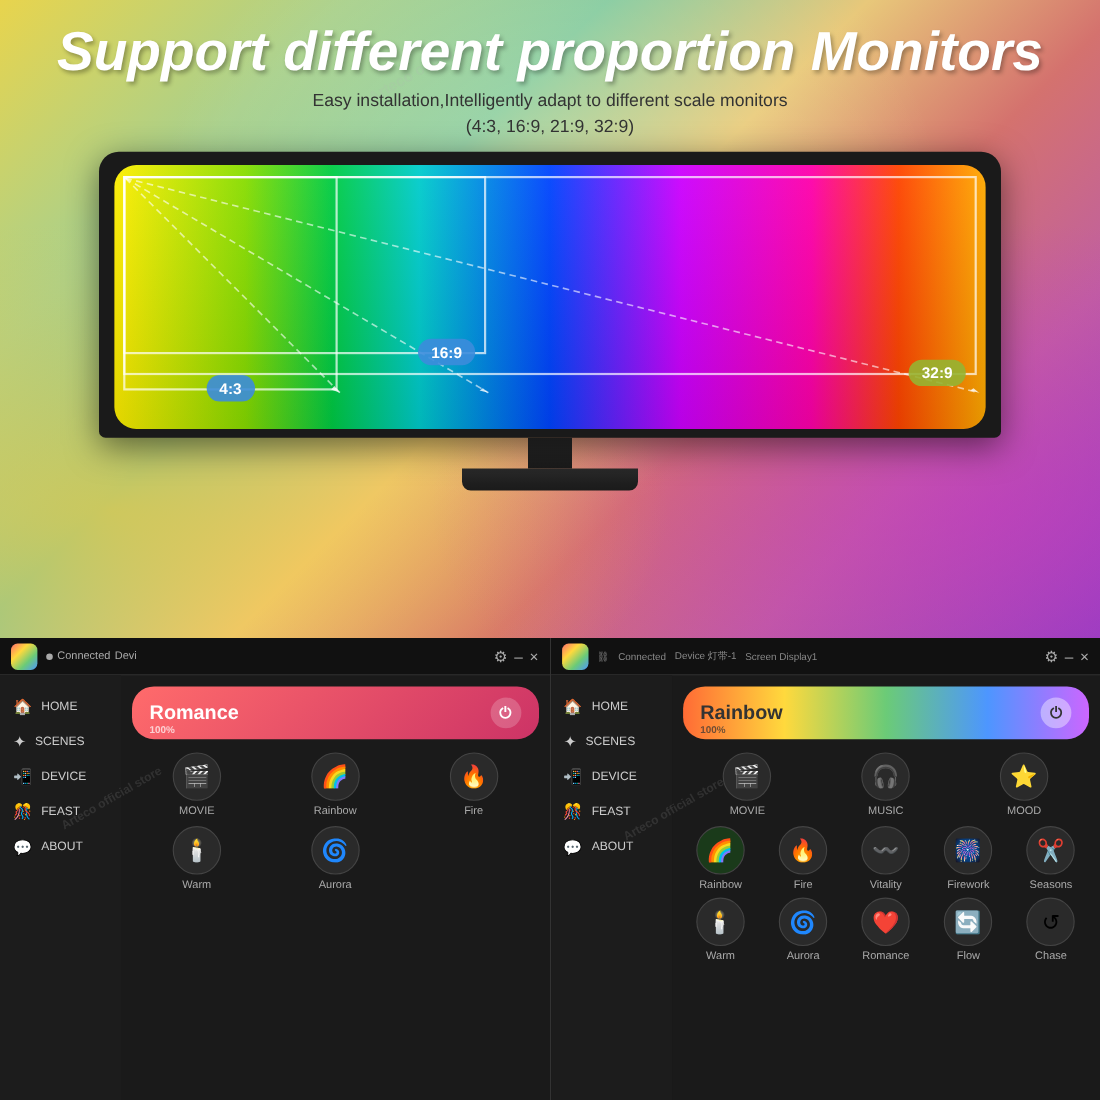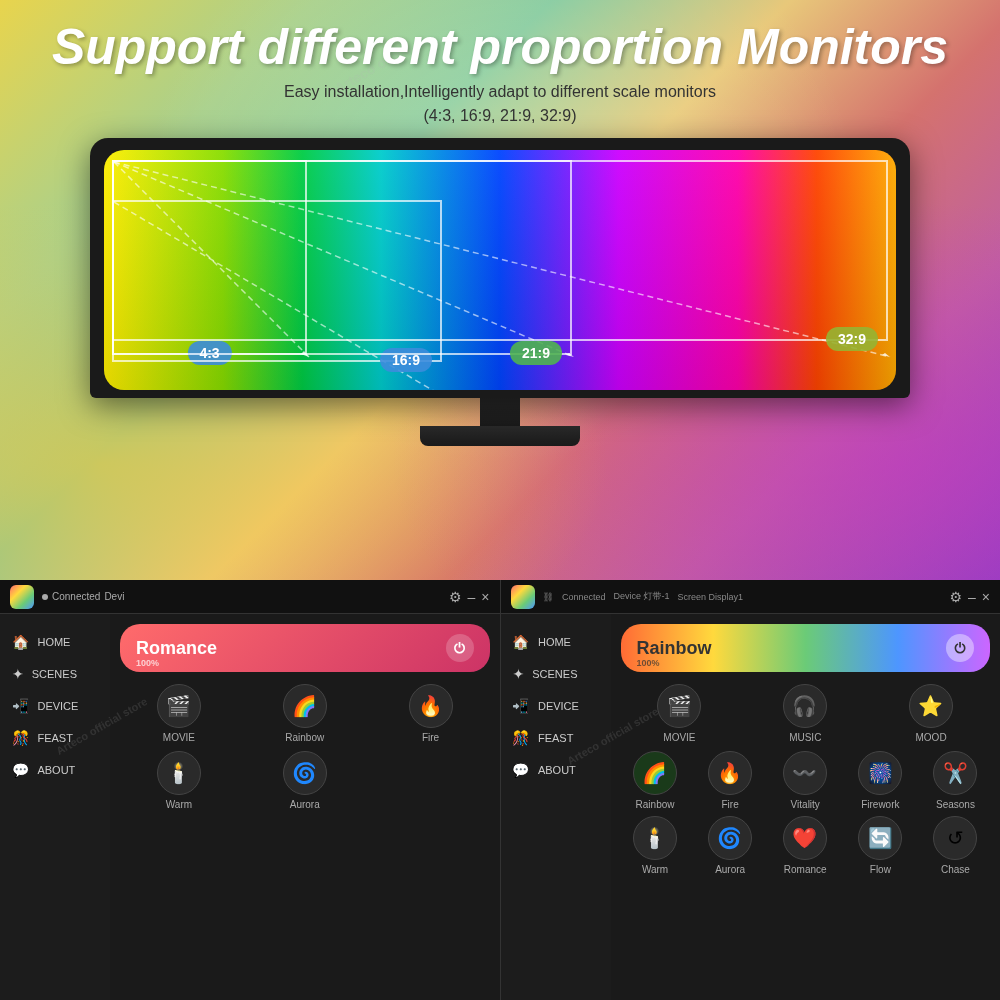--- a/index.html
+++ b/index.html
@@ -93,21 +93,20 @@
       border: 2px solid rgba(255,255,255,0.7);
       background: transparent;
     }
 
     .ratio-169 {
       position: absolute;
       left: 8px; top: 10px;
       width: 330px; height: 162px;
       border: 2px solid rgba(255,255,255,0.7);
       background: transparent;
-      margin-top: 40px;
     }
 
     .ratio-219 {
       position: absolute;
       left: 8px; top: 10px;
       width: 460px; height: 195px;
       border: 2px solid rgba(255,255,255,0.7);
       background: transparent;
     }
 
@@ -386,27 +385,20 @@
         </div>
 
         <div class="ratio-169">
           <svg style="position:absolute;top:0;left:0;width:100%;height:100%;overflow:visible;">
             <line x1="0" y1="0" x2="330" y2="195" stroke="rgba(255,255,255,0.6)" stroke-width="1.5" stroke-dasharray="6,4"></line>
             <polygon points="325,191 330,195 322,193" fill="rgba(255,255,255,0.8)"></polygon>
           </svg>
           <div class="ratio-label label-169">16:9</div>
         </div>
 
-        <div class="ratio-219">
-          <svg style="position:absolute;top:0;left:0;width:100%;height:100%;overflow:visible;">
-            <line x1="0" y1="0" x2="460" y2="195" stroke="rgba(255,255,255,0.6)" stroke-width="1.5" stroke-dasharray="6,4"></line>
-            <polygon points="455,191 460,195 452,193" fill="rgba(255,255,255,0.8)"></polygon>
-          </svg>
-          <div class="ratio-label label-219">21:9</div>
-        </div>
 
         <div class="ratio-329">
           <svg style="position:absolute;top:0;left:0;width:100%;height:100%;overflow:visible;">
             <line x1="0" y1="0" x2="776" y2="195" stroke="rgba(255,255,255,0.6)" stroke-width="1.5" stroke-dasharray="6,4"></line>
             <polygon points="771,191 776,195 768,193" fill="rgba(255,255,255,0.8)"></polygon>
           </svg>
           <div class="ratio-label label-329">32:9</div>
         </div>
       </div>
     </div>

